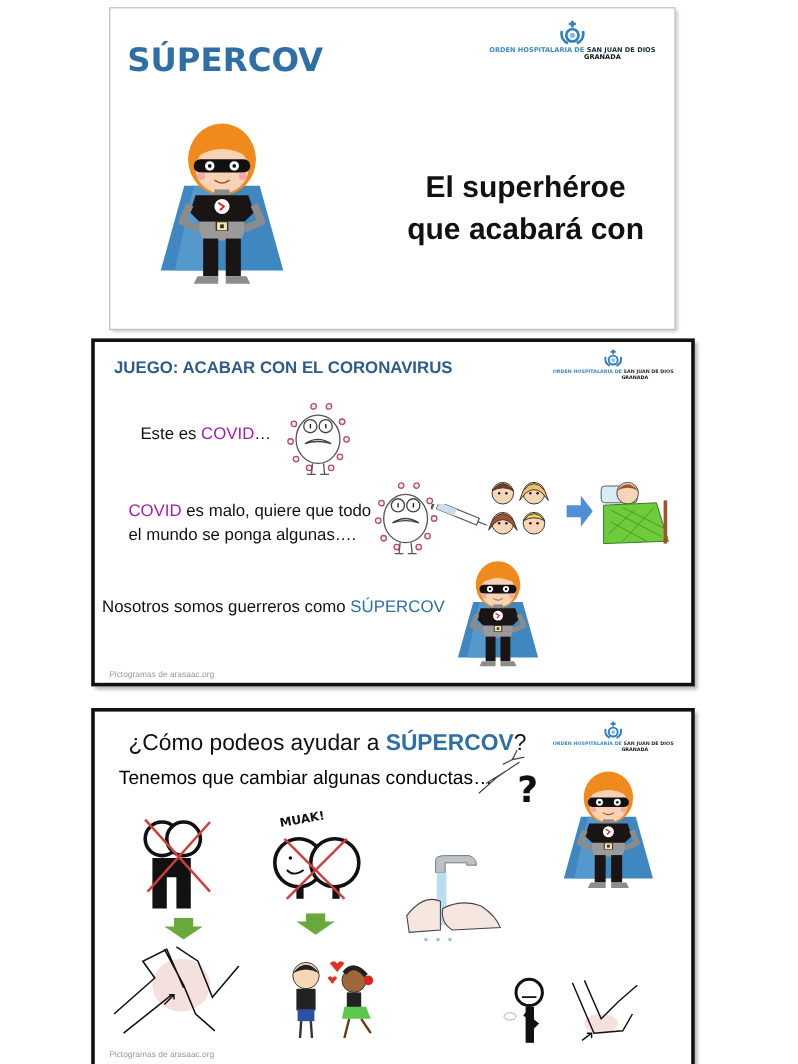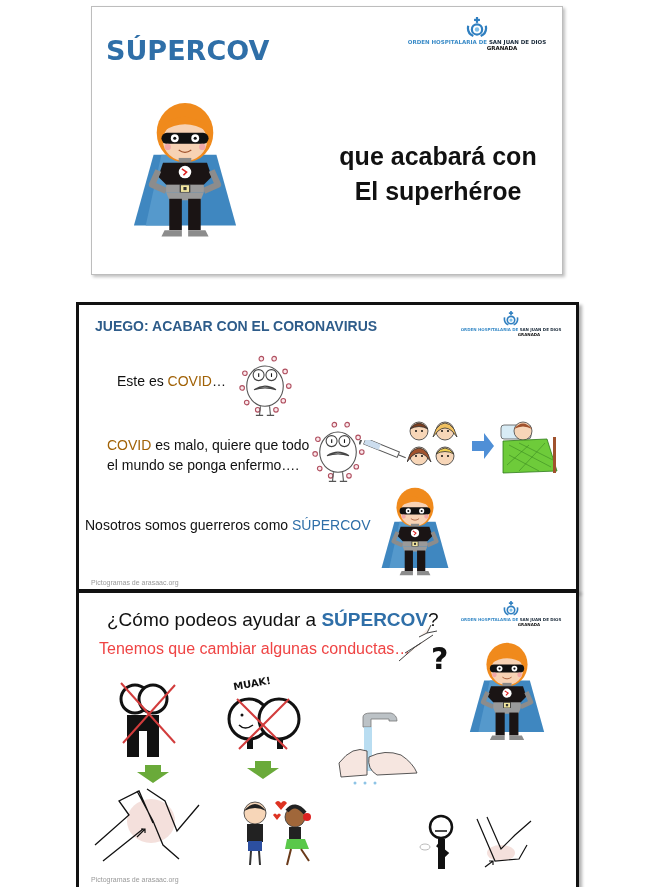--- a/index.html
+++ b/index.html
@@ -1,34 +1,34 @@
 <!DOCTYPE html>
 <html><head>
 <meta charset="utf-8">
 <style>
   html, body { margin:0; padding:0; background:#ffffff; }
   body { width:665px; height:887px; position:relative; overflow:hidden; font-family:"Liberation Sans", sans-serif; color:#111; }
   .slide { position:absolute; background:#fff; box-sizing:border-box; }
   #slide1 { left:91px; top:6px; width:472px; height:269px; border:1px solid #bdbdbd; box-shadow:2px 2px 3px rgba(0,0,0,0.25); }
-  #slide2 { left:76px; top:282px; width:503px; height:290px; border:3px solid #111; box-shadow:3px 3px 3px rgba(0,0,0,0.3);margin-top:20px; }
+  #slide2 { left:76px; top:282px; width:503px; height:290px; border:3px solid #111; box-shadow:3px 3px 3px rgba(0,0,0,0.3); }
   #slide3 { left:76px; top:590px; width:503px; height:300px; border:3px solid #111; box-shadow:3px 3px 3px rgba(0,0,0,0.3); }
   .abs { position:absolute; }
   .brand-title { font-family:"DejaVu Sans", sans-serif; font-weight:bold; font-size:27px; color:#2f6fa8; letter-spacing:0px; }
   .subtitle { font-family:"Liberation Sans", sans-serif; font-weight:bold; font-size:25px; color:#111; text-align:center; line-height:35px; }
   .logo { display:flex; flex-direction:column; align-items:center; }
   .logo-text { font-family:"DejaVu Sans", sans-serif; font-weight:bold; white-space:nowrap; }
   .logo-text .blue { color:#3b8cc8; }
   .logo-text .dark { color:#1a2a3a; }
   .slide-heading { font-family:"Liberation Sans", sans-serif; font-weight:bold; font-size:14px; color:#2e5c8a; }
   .body-text { font-family:"Liberation Sans", sans-serif; font-size:14px; color:#111; line-height:20px; }
-  .red { color:#a16207; }
+  .red { color:#a21caf; }
   .blue-t { color:#2f6fa8; }
   .credit { font-family:"Liberation Sans", sans-serif; font-size:7px; color:#999; }
   .q-title { font-family:"Liberation Sans", sans-serif; font-size:19px; color:#111; }
-  .q-sub { font-family:"Liberation Sans", sans-serif; font-size:16px; color:#ef4444; }
+  .q-sub { font-family:"Liberation Sans", sans-serif; font-size:16px; color:#000000; }
 </style>
 </head>
 <body>
 
 <svg width="0" height="0" style="position:absolute">
   <defs>
     <symbol id="hero" viewBox="0 0 140 180">
       <polygon points="30,70 110,70 135,160 5,160" fill="#3f87c0"></polygon>
       <polygon points="40,70 70,70 60,160 20,160" fill="#5599cc"></polygon>
       <ellipse cx="70" cy="42" rx="36" ry="38" fill="#f08a1c"></ellipse>
@@ -97,22 +97,22 @@
       </svg>
     <div class="logo-text" style="font-size:5.5px;">
       <span class="blue">ORDEN HOSPITALARIA DE </span><span class="dark">SAN JUAN DE DIOS</span>
     </div>
     <div class="logo-text dark" style="font-size:5.5px; margin-left:50px;">GRANADA</div>
   </div>
   <svg class="abs" style="left:38px; top:76px;" width="110" height="175">
       <use href="#hero"></use>
     </svg>
   <div class="abs subtitle" style="left:236px; top:132px; width:220px;">
+    <div>El superhéroe</div>
     <div>que acabará con</div>
-    <div>El superhéroe</div>
   </div>
 </div>
 
 <div id="slide2" class="slide">
   <div class="abs slide-heading" style="left:16px; top:13px;">JUEGO: ACABAR CON EL CORONAVIRUS</div>
   <div class="abs logo" style="left:382px; top:6px; width:100px;">
     <svg width="16" height="16">
         <use href="#logoicon"></use>
       </svg>
     <div class="logo-text" style="font-size:4px;">
@@ -123,21 +123,21 @@
 
   <div class="abs body-text" style="left:38px; top:66px;">
     <span>Este es </span><span class="red">COVID</span><span>…</span>
   </div>
   <svg class="abs" style="left:155px; top:50px;" width="62" height="64">
       <use href="#virus"></use>
     </svg>
 
   <div class="abs body-text" style="left:28px; top:130px;">
     <div><span class="red">COVID</span><span> es malo, quiere que todo</span></div>
-    <div>el mundo se ponga enfermo….</div>
+    <div>el mundo se ponga algunas….</div>
   </div>
   <svg class="abs" style="left:228px; top:116px;" width="62" height="64">
       <use href="#virus"></use>
     </svg>
   <svg class="abs" style="left:280px; top:135px;" width="50" height="20">
     <g transform="rotate(22 25 10)">
         <rect x="4" y="6" width="36" height="6" fill="#fff" stroke="#555" stroke-width="1"></rect>
         <rect x="4" y="6" width="16" height="6" fill="#cde"></rect>
         <line x1="40" y1="9" x2="48" y2="9" stroke="#555"></line>
         <line x1="0" y1="4" x2="0" y2="14" stroke="#555" stroke-width="2"></line>

